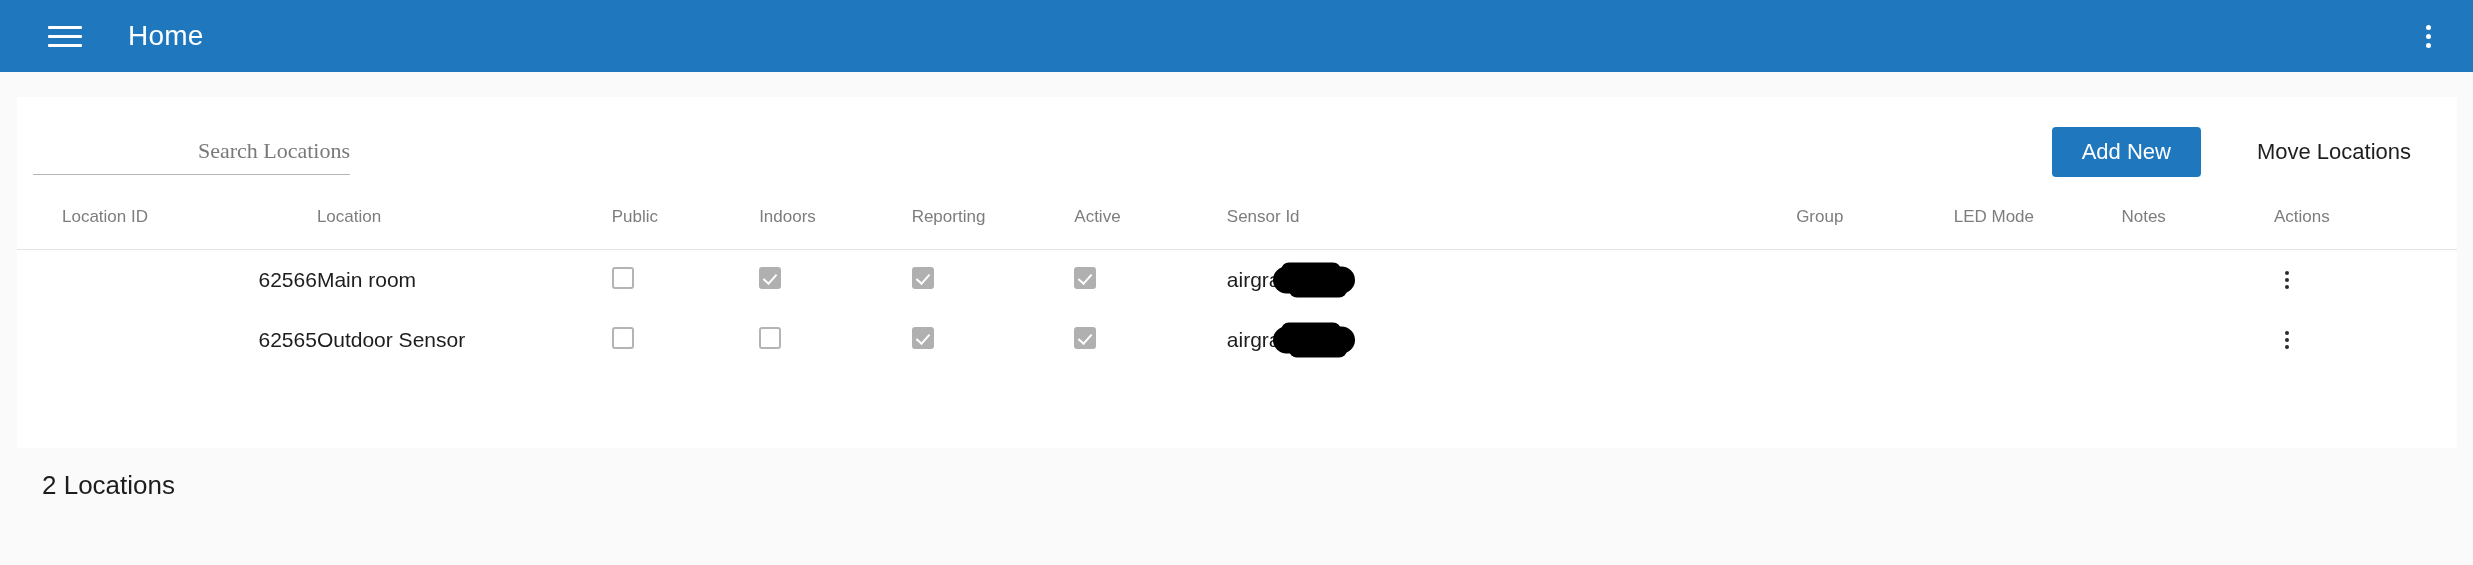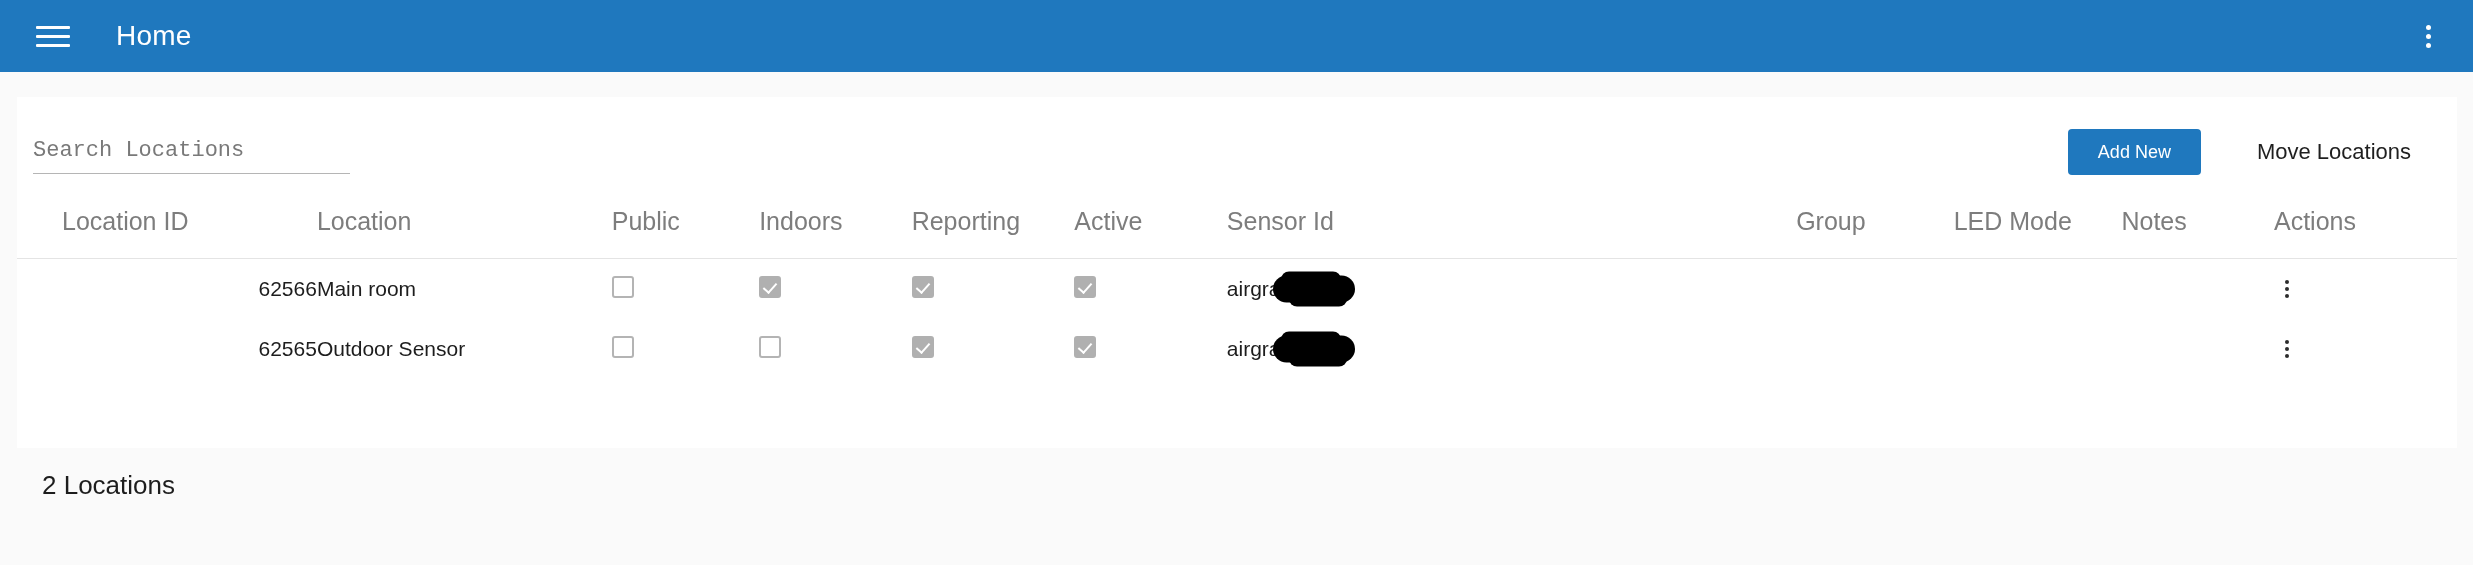--- a/index.html
+++ b/index.html
@@ -14,21 +14,21 @@
     -webkit-font-smoothing: antialiased;
     overflow: hidden;
   }
 
   
   .appbar {
     height: 72px;
     background: #1f78be;
     display: flex;
     align-items: center;
-    padding: 0 36px;
+    padding: 0 48px;
     box-sizing: border-box;
     position: relative;
   }
   .hamburger {
     width: 34px;
     height: 26px;
     display: flex;
     flex-direction: column;
     justify-content: center;
     gap: 6px;
@@ -100,25 +100,26 @@
     width: 317px;
     margin-left: 8px;
     position: relative;
     padding-top: 8px;
   }
   .search-input {
     width: 100%;
     border: none;
     outline: none;
     background: transparent;
-    font-family: Liberation Mono, monospace;
+    font-family: Liberation Serif, serif;
     font-size: 22px;
     color: #701a75;
     padding: 0 0 10px 0;
     box-sizing: border-box;
+    text-align: right;
   }
   .search-input::placeholder {
     color: #797979;
     opacity: 1;
   }
   .search-underline {
     height: 1px;
     background: #b5b5b5;
     width: 100%;
   }
@@ -127,21 +128,21 @@
     display: flex;
     align-items: center;
     gap: 0px;
     padding-right: 8px;
   }
   .btn-primary {
     background: #1f78be;
     color: #ffffff;
     border: none;
     font-family: "Liberation Sans", sans-serif;
-    font-size: 18px;
+    font-size: 22px;
     padding: 14px 30px;
     border-radius: 4px;
     cursor: pointer;
     line-height: 1;
   }
   .btn-flat {
     background: transparent;
     color: #1f1f1f;
     border: none;
     font-family: "Liberation Sans", sans-serif;
@@ -155,21 +156,21 @@
 
   
   table.data {
     width: 100%;
     border-collapse: collapse;
     table-layout: fixed;
   }
   table.data th {
     text-align: left;
     font-weight: 400;
-    font-size: 25px;
+    font-size: 17px;
     color: #7d7d7d;
     padding: 0 0 22px 0;
     border-bottom: 1px solid #e4e4e4;
     vertical-align: bottom;
   }
   table.data td {
     font-size: 21px;
     color: #1d1d1d;
     padding: 0;
     height: 60px;

